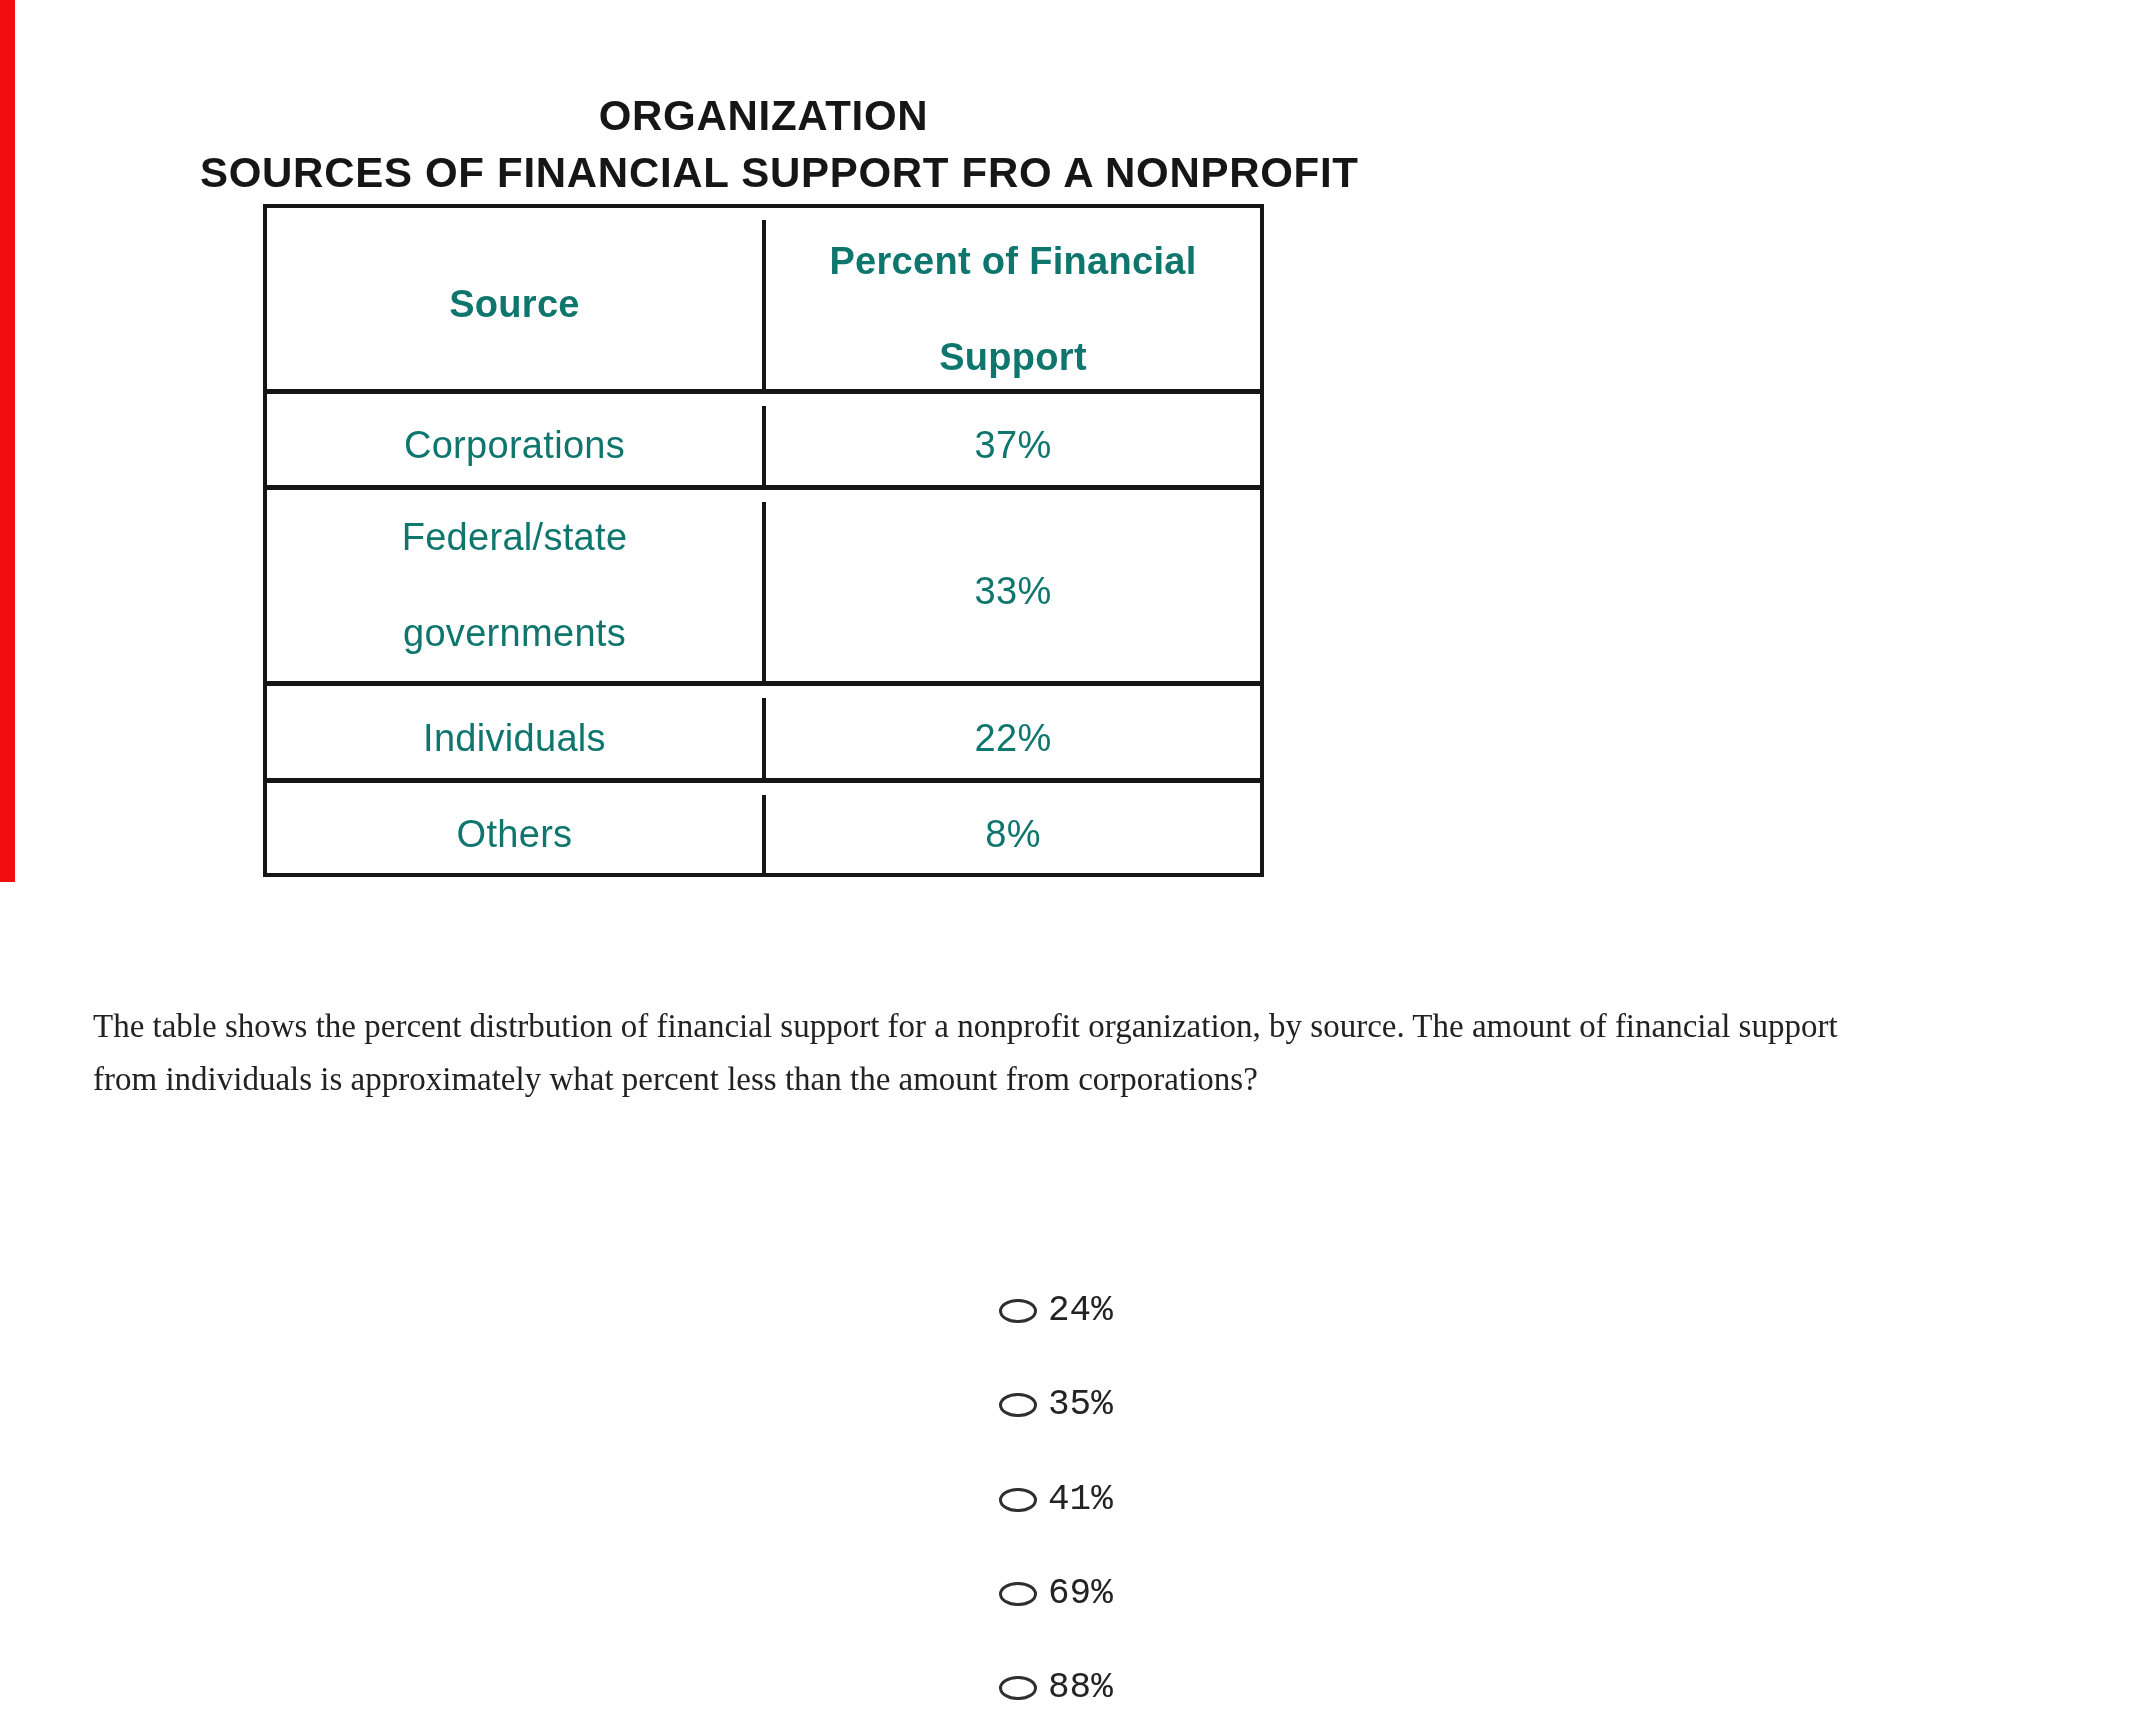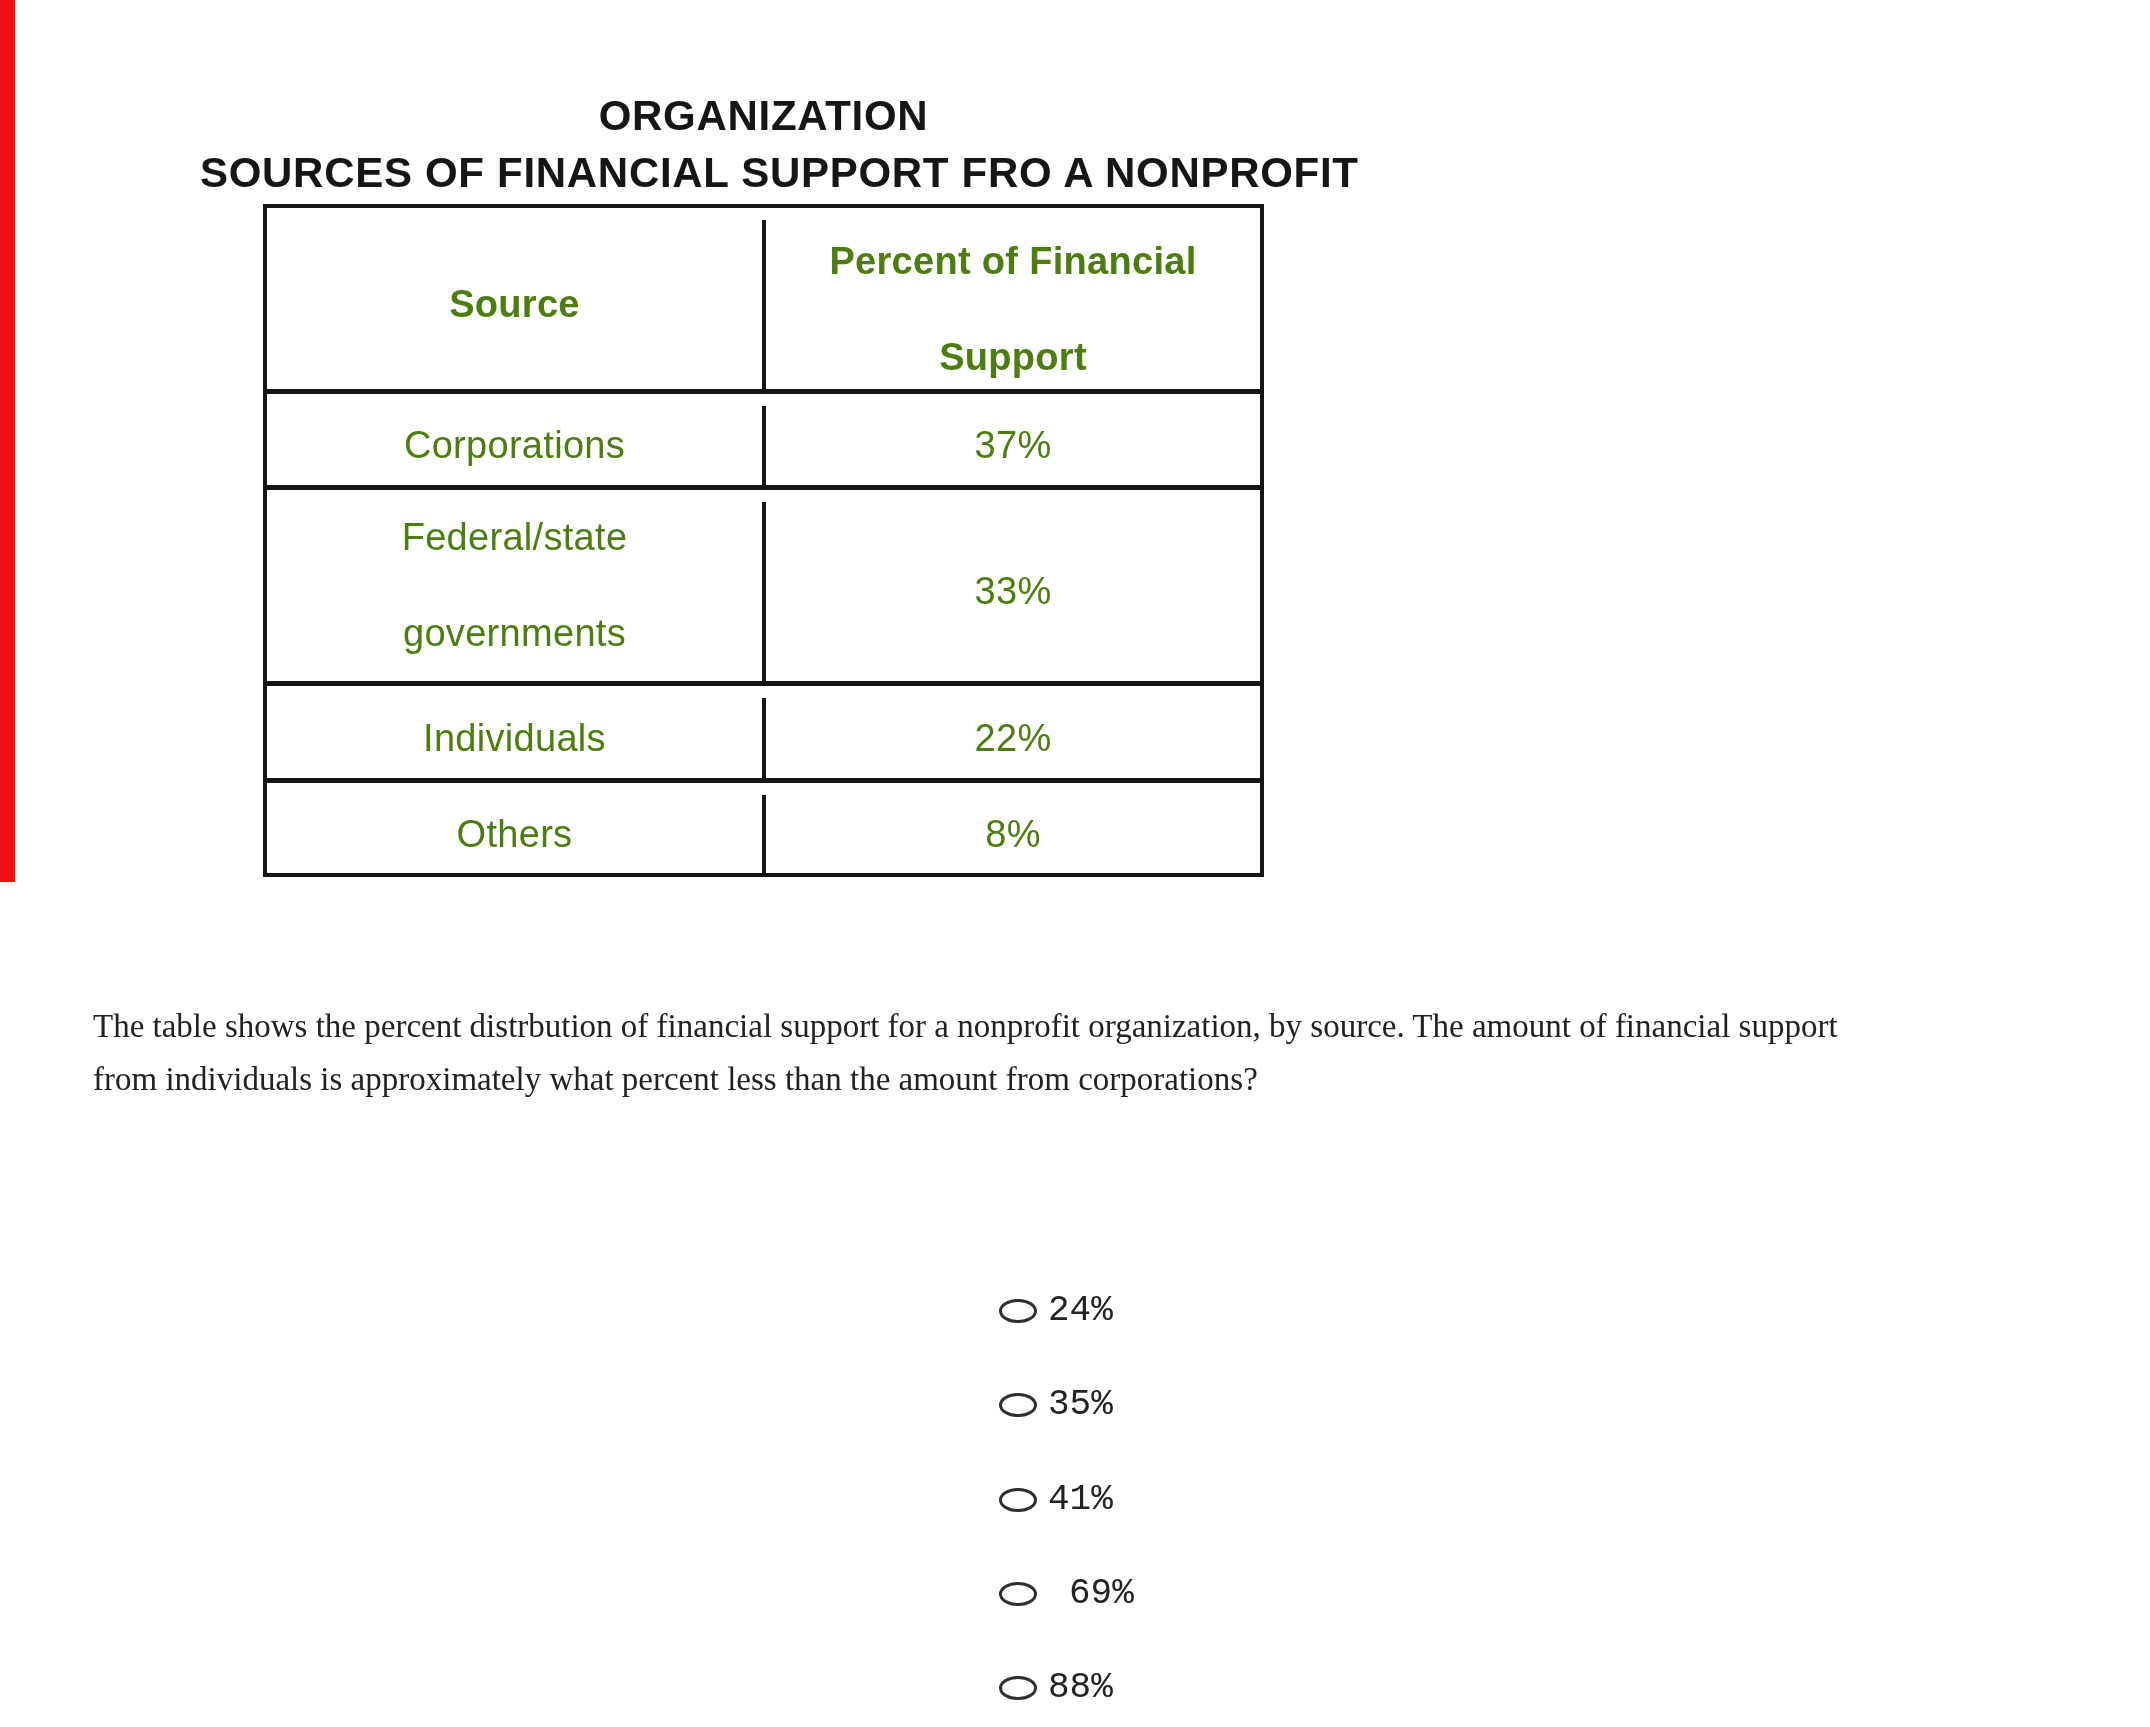--- a/index.html
+++ b/index.html
@@ -12,39 +12,39 @@
   
   .fig-title{position:absolute;left:200px;top:87px;width:1127px;text-align:center;
              font-weight:700;font-size:42px;line-height:57px;letter-spacing:0.7px;
              color:#161616;white-space:nowrap;}
 
   
   .fig-table{position:absolute;left:263px;top:204px;width:1001px;height:673px;
              border:4.8px solid #161616;box-sizing:border-box;
              display:grid;grid-template-columns:499px 1fr;grid-template-rows:186px 96px 196px 97px 1fr;}
   .cell{box-sizing:border-box;display:flex;flex-direction:column;align-items:center;justify-content:center;
-        font-size:38px;letter-spacing:0.3px;color:#4d7c0f;text-align:center;margin-top:12px;}
+        font-size:38px;letter-spacing:0.3px;color:#0f766e;text-align:center;margin-top:12px;}
   .cell.colL{border-right:4.8px solid #161616;}
   .cell.rowline{border-bottom:5.5px solid #161616;}
   .cell.hdr{font-weight:700;}
   .cell.hdr2{justify-content:center;line-height:96px;padding-top:9.6px;}
   .cell.twoline{line-height:96px;padding-top:27px;justify-content:flex-end;}
 
   
   .question{position:absolute;left:93px;top:1000px;width:2035px;
             font-family:"Liberation Serif",serif;font-size:33px;line-height:53px;color:#222222;}
   .question .qline{white-space:nowrap;}
 
   
   .option{position:absolute;left:999px;height:38px;display:flex;align-items:center;cursor:pointer;}
   .radio-oval{width:38px;height:24.6px;border:3.4px solid #2f2f2f;border-radius:50%;
               box-sizing:border-box;background:#ffffff;flex:0 0 auto;}
   .option .olabel{margin-left:11px;font-family:Liberation Mono, monospace;font-size:36px;color:#232323;
                   line-height:38px;}
-  .opt0{top:1292px;} .opt1{top:1386px;} .opt2{top:1481px;justify-content:flex-end;} .opt3{top:1575px;gap:21px;} .opt4{top:1669px;}
+  .opt0{top:1292px;} .opt1{top:1386px;} .opt2{top:1481px;justify-content:flex-end;} .opt3{top:1575px;} .opt4{top:1669px;}
 </style>
 </head>
 <body>
 
 <div id="screen">
 
   <div class="red-strip"></div>
 
   <div class="fig-title">
     <div>ORGANIZATION</div>

